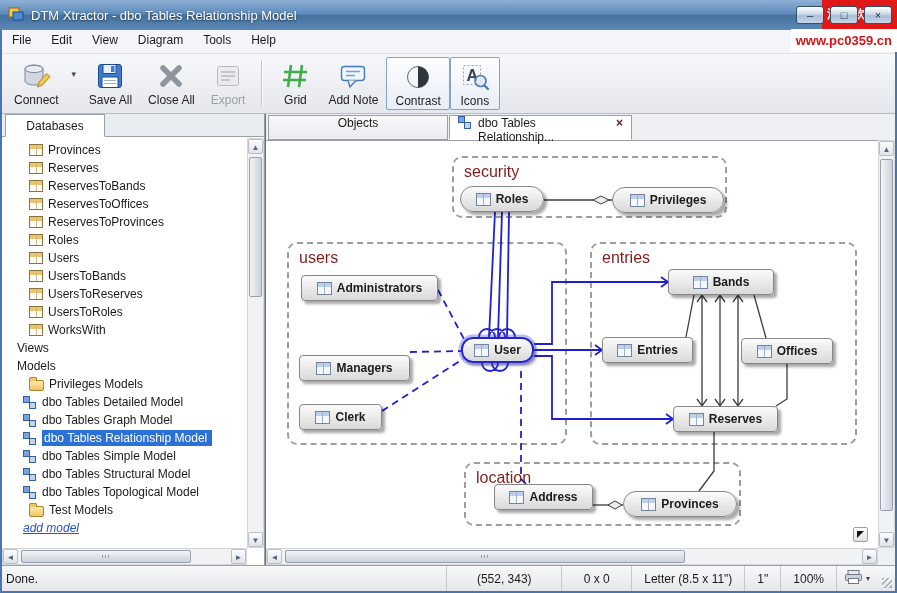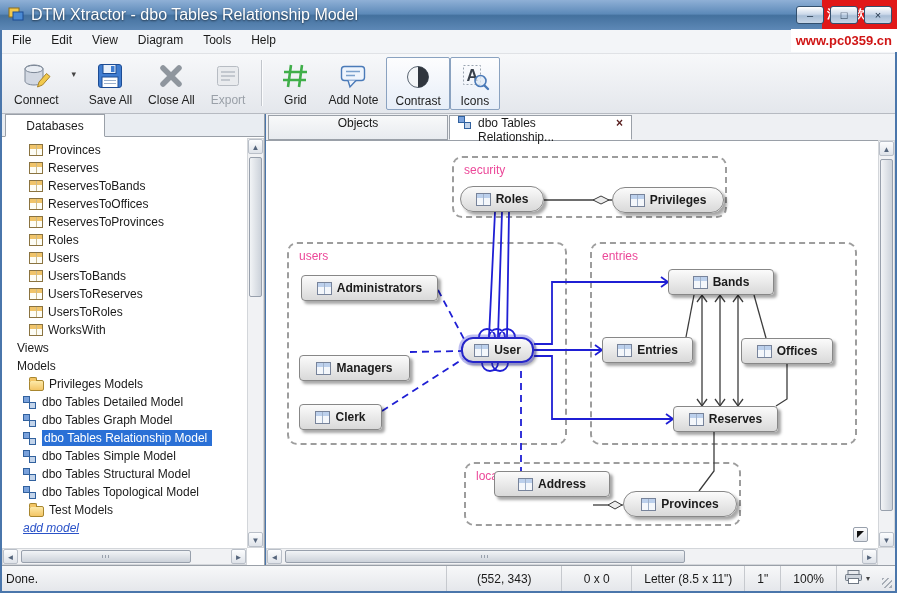--- a/index.html
+++ b/index.html
@@ -2,21 +2,21 @@
 <html><head>
 <meta charset="utf-8">
 <style>
 *{margin:0;padding:0;box-sizing:border-box}
 body{background:#6b6f76;font-family:"Liberation Sans",sans-serif}
 .app{position:relative;width:897px;height:593px;background:#4a76ab;overflow:hidden;font-size:12px;color:#1a1a1a}
 
 
 .titlebar{position:absolute;top:0;left:0;right:0;height:30px;display:flex;align-items:center;gap:7px;padding:0 8px;
  background:linear-gradient(180deg,#8fb0d6 0%,#5d8ab9 46%,#44719e 52%,#5d88b6 100%)}
-.title{color:#fff;font-size:16px;text-shadow:0 1px 2px rgba(0,0,0,.55);white-space:nowrap}
+.title{color:#fff;font-size:13px;text-shadow:0 1px 2px rgba(0,0,0,.55);white-space:nowrap}
 .win-btns{position:absolute;right:5px;top:6px;display:flex;gap:6px;z-index:60}
 .win-btn{width:28px;height:18px;display:flex;align-items:center;justify-content:center;font-size:11px;line-height:1;
  color:#1c2f44;background:linear-gradient(#ffffff,#ccd9ea 45%,#a9bed6 55%,#c7d6e8);border:1px solid #33506e;border-radius:3px;cursor:default}
 
 
 .watermark{position:absolute;top:0;right:0;z-index:50;display:flex;flex-direction:column;align-items:flex-end;text-align:center}
 .wm-red{background:#e11818;color:#fff;font-weight:bold;font-size:12px;letter-spacing:1px;padding:6px 5px;min-width:62px}
 .wm-white{background:#fff;color:#d01616;font-weight:bold;font-size:13px;padding:4px 5px}
 
 
@@ -79,21 +79,21 @@
 .tab.active{left:183px;width:183px;background:#fff;border-bottom:1px solid #fff;z-index:3}
 .tab-close{margin-left:4px;font-weight:bold;color:#5a2020;font-size:12px}
 .canvas{position:absolute;top:26px;left:0;right:17px;bottom:17px;background:#fff;border-top:1px solid #9aa0a8;overflow:hidden}
 .corner{position:absolute;right:0;bottom:0;width:17px;height:17px;background:#eef0f3}
 .overview-btn{position:absolute;right:10px;bottom:6px;width:15px;height:15px;background:linear-gradient(#fdfdfe,#dfe3e9);
  border:1px solid #98a0ac;border-radius:2px;display:flex;align-items:center;justify-content:center;z-index:5}
 .tri{width:0;height:0;border-left:7px solid #111;border-bottom:7px solid transparent}
 
 
 .group{position:absolute;border:2px dashed #9d9d9d;border-radius:10px;z-index:1}
-.group-label{position:absolute;left:10px;top:5px;font-size:12px;color:#ec4899}
+.group-label{position:absolute;left:10px;top:5px;font-size:16px;color:#7f1d1d}
 .connections{position:absolute;left:0;top:0;z-index:2}
 .entity{position:absolute;height:26px;display:flex;align-items:center;justify-content:center;gap:5px;padding:0 6px;
  background:linear-gradient(#fbfbfb,#d9d9d9);border:1px solid #878787;border-radius:4px;
  box-shadow:3px 3px 3px rgba(0,0,0,.35);font-weight:bold;font-size:12px;color:#1b1b1b;z-index:3;white-space:nowrap}
 .entity.round{border-radius:13px}
 .entity.user{border:2px solid #2626c8;border-radius:12px;box-shadow:0 0 0 2.5px rgba(70,70,215,.35),3px 3px 3px rgba(0,0,0,.3)}
 .ent-icon{width:15px;height:13px;flex:none;border:1px solid #77839a;background:
  linear-gradient(90deg,transparent 0 6px,#9fb0c8 6px 7px,transparent 7px),
  linear-gradient(#bcd0ec,#bcd0ec) 0 0/100% 4px no-repeat,#f4f7fb}
 .bk{stroke:#3c3c3c;fill:none;stroke-width:1.3}
@@ -424,21 +424,21 @@
           <span>Entries</span>
         </div>
       <div class="entity" style="left:475px;top:197px;width:92px">
           <span class="ent-icon"></span>
           <span>Offices</span>
         </div>
       <div class="entity" style="left:407px;top:265px;width:105px">
           <span class="ent-icon"></span>
           <span>Reserves</span>
         </div>
-      <div class="entity" style="left:228px;top:330px;width:116px">
+      <div class="entity" style="left:228px;top:343px;width:99px">
           <span class="ent-icon"></span>
           <span>Address</span>
         </div>
       <div class="entity round" style="left:357px;top:350px;width:114px">
           <span class="ent-icon"></span>
           <span>Provinces</span>
         </div>
 
       <div class="overview-btn">
           <span class="tri"></span>

